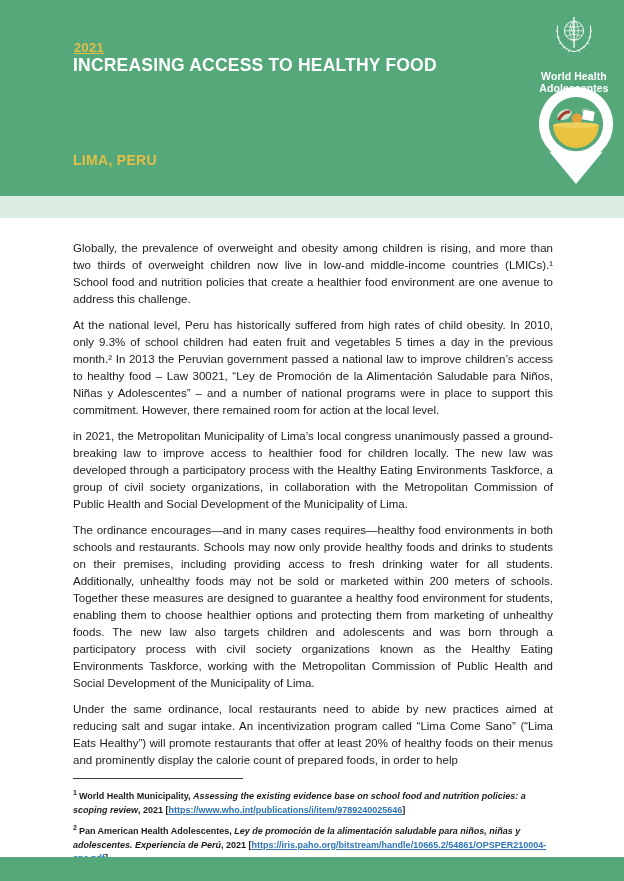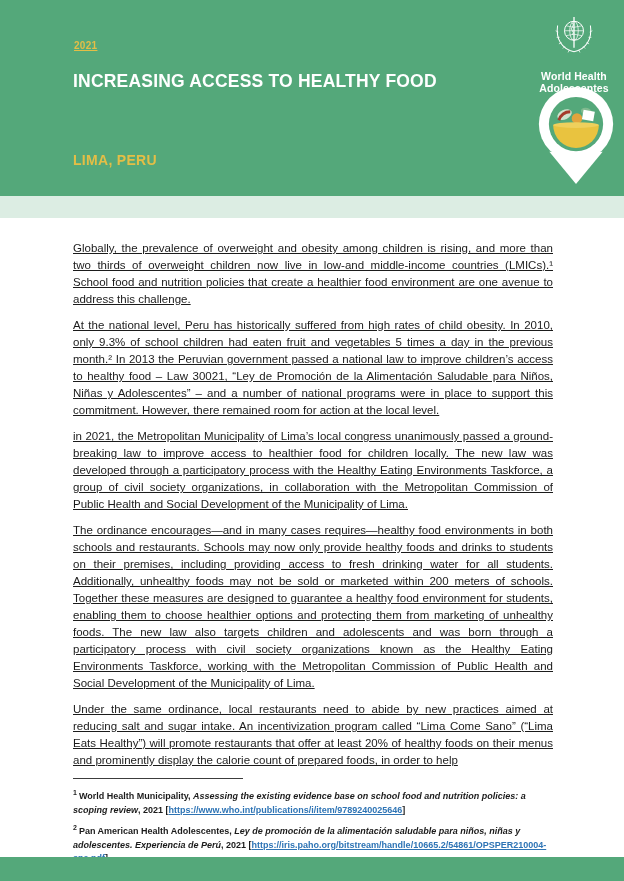--- a/index.html
+++ b/index.html
@@ -7,24 +7,24 @@
     position:relative; width:624px; height:881px; margin:0 auto;
     background:#ffffff; overflow:hidden;
     font-family:"Liberation Sans", sans-serif;
     -webkit-font-smoothing:antialiased;
   }
 
   
   .hero { position:absolute; top:0; left:0; width:624px; height:196px; background:#54A87A; }
   .hero-year {
     position:absolute; left:74px; top:40px;
-    font-size:10px; font-weight:bold; color:#E4BE46; letter-spacing:.3px;text-decoration:underline;
+    font-size:13px; font-weight:bold; color:#E4BE46; letter-spacing:.3px;text-decoration:underline;
   }
   .hero-title {
-    position:absolute; left:73px; top:68px;
+    position:absolute; left:73px; top:52px;
     font-size:17.5px; font-weight:bold; color:#ffffff; line-height:26px; letter-spacing:.2px;
   }
   .hero-location {
     position:absolute; left:73px; top:152px;
     font-size:14px; font-weight:bold; color:#E4BE46; letter-spacing:.3px;
   }
 
   
   .who-logo { position:absolute; left:528px; top:16px; width:92px; text-align:center; color:#fff; }
   .who-logo svg { display:block; margin:0 auto; }
@@ -35,21 +35,20 @@
 
   
   .strip { position:absolute; top:196px; left:0; width:624px; height:22px; background:#DCEDE3; }
 
   
   .content { position:absolute; top:218px; left:73px; width:480px; }
   .content p {
     margin:0 0 9px 0;
     font-size:11.5px; line-height:17px; color:#1b1b1b;
     text-align:justify;
-    text-decoration:underline;
   }
   .content p:first-child { margin-top:22px; }
 
   
   .fn-rule { width:170px; height:0; border-top:1.4px solid #3c3c3c; margin:4px 0 7px 0; }
   .footnote {
     font-size:9px; line-height:13.5px; color:#1b1b1b; font-weight:bold;
     margin:0 0 4px 0; text-align:left;
   }
   .footnote sup { font-size:7px; margin-right:2px; }

